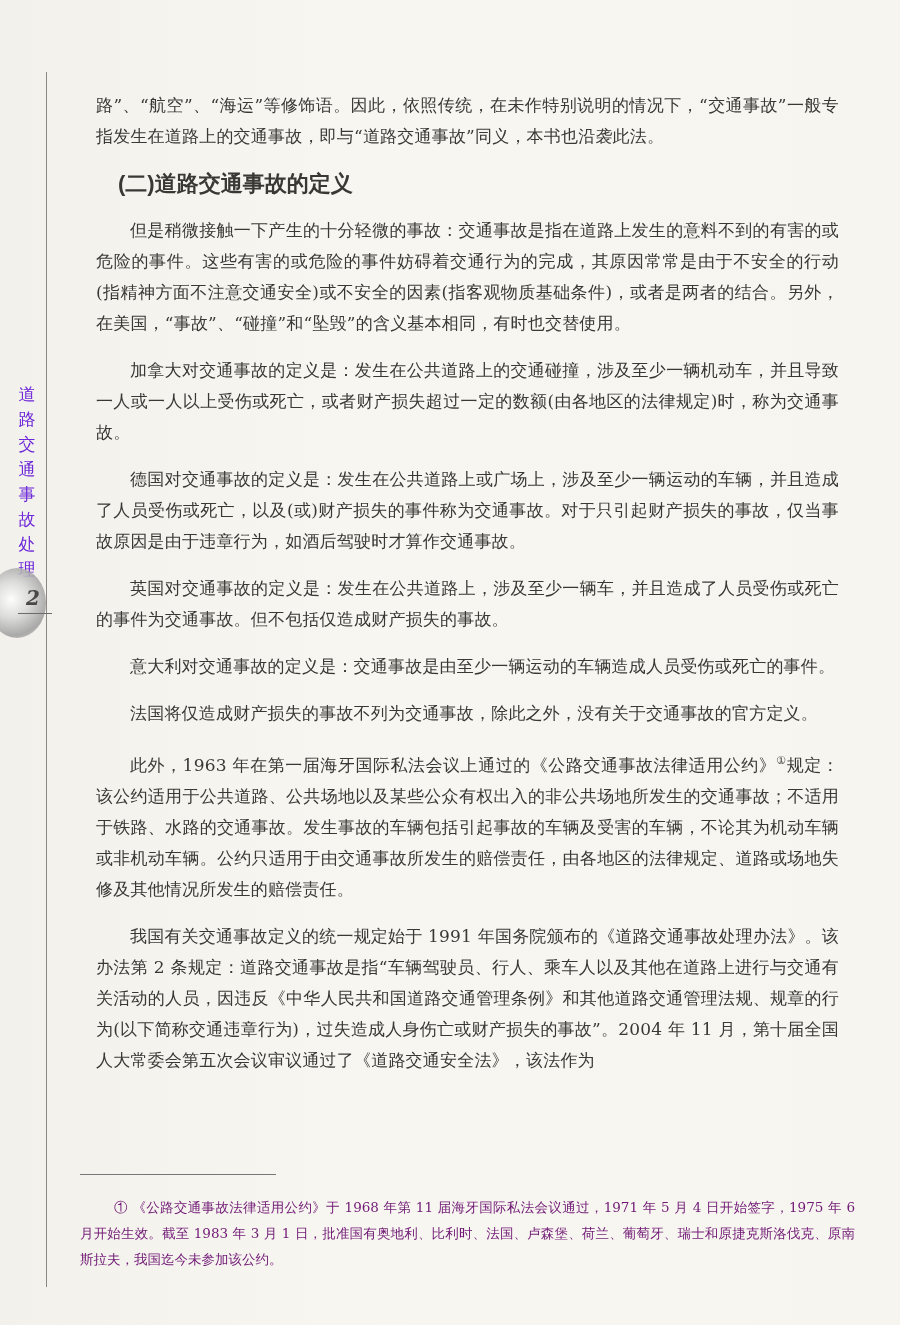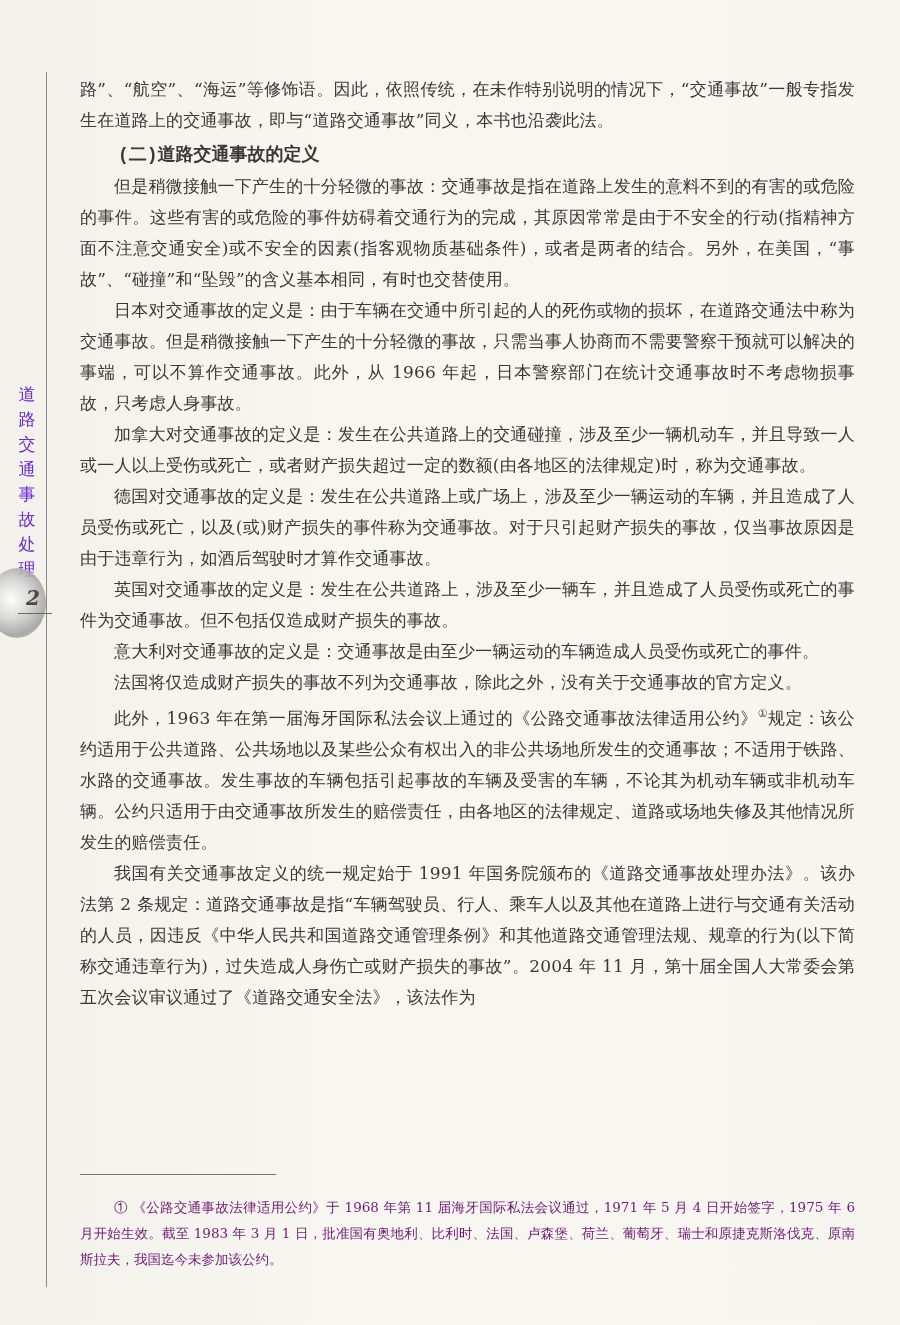--- a/index.html
+++ b/index.html
@@ -22,47 +22,46 @@
     background: radial-gradient(circle at 40% 45%, #ffffff 0%, #d8d8d8 35%, #9c9c9c 70%, #e8e8e8 100%);
     opacity: 0.85;
   }
   .folio-number {
     position: absolute; left: 26px; top: 586px; font-size: 20px; font-weight: bold; font-style: italic;
     color: #4a4845; font-family: "DejaVu Serif", serif;
   }
   .folio-rule { position: absolute; left: 18px; top: 613px; width: 34px; height: 1px; background: #6d6b67; }
   .content { position: absolute; left: 80px; top: 74px; width: 775px; }
   .para {
-    font-size: 17px; line-height: 31px; margin: 0; text-align: justify;
+    font-size: 17px; line-height: 31px; margin: 16px; text-align: justify;
     letter-spacing: 0.2px;
   }
   .para.indent { text-indent: 34px; }
   .heading {
-    font-family: Liberation Mono, monospace; font-size: 18px; font-weight: bold;
+    font-family: Liberation Sans, sans-serif; font-size: 22px; font-weight: bold;
     line-height: 31px; margin: 4px 0 0 0; padding-left: 38px; color: #3a3835;
   }
   .footnote-rule { position: absolute; left: 80px; top: 1174px; width: 196px; height: 1px; background: #777; }
   .footnote { position: absolute; left: 80px; top: 1194px; width: 775px; font-size: 13.5px; line-height: 26px; text-align: justify; color: #701a75; text-indent: 34px; }
   sup { font-size: 11px; }
 </style>
 </head>
 <body>
 
 <div class="page-bg"></div>
 <div class="margin-rule"></div>
 <div class="running-head">道路交通事故处理</div>
 <div class="folio-ball"></div>
 <div class="folio-number">2</div>
 <div class="folio-rule"></div>
 
 <div class="content">
   <p class="para">路”、“航空”、“海运”等修饰语。因此，依照传统，在未作特别说明的情况下，“交通事故”一般专指发生在道路上的交通事故，即与“道路交通事故”同义，本书也沿袭此法。</p>
   <div class="heading">(二)道路交通事故的定义</div>
   <p class="para indent">但是稍微接触一下产生的十分轻微的事故：交通事故是指在道路上发生的意料不到的有害的或危险的事件。这些有害的或危险的事件妨碍着交通行为的完成，其原因常常是由于不安全的行动(指精神方面不注意交通安全)或不安全的因素(指客观物质基础条件)，或者是两者的结合。另外，在美国，“事故”、“碰撞”和“坠毁”的含义基本相同，有时也交替使用。</p>
-  <p class="para indent">日本对交通事故的定义是：由于车辆在交通中所引起的人的死伤或物的损坏，在道路交通法中称为交通事故。但是稍微接触一下产生的十分轻微的事故，只需当事人协商而不需要警察干预就可以解决的事端，可以不算作交通事故。此外，从 1966 年起，日本警察部门在统计交通事故时不考虑物损事故，只考虑人身事故。</p>
   <p class="para indent">加拿大对交通事故的定义是：发生在公共道路上的交通碰撞，涉及至少一辆机动车，并且导致一人或一人以上受伤或死亡，或者财产损失超过一定的数额(由各地区的法律规定)时，称为交通事故。</p>
   <p class="para indent">德国对交通事故的定义是：发生在公共道路上或广场上，涉及至少一辆运动的车辆，并且造成了人员受伤或死亡，以及(或)财产损失的事件称为交通事故。对于只引起财产损失的事故，仅当事故原因是由于违章行为，如酒后驾驶时才算作交通事故。</p>
   <p class="para indent">英国对交通事故的定义是：发生在公共道路上，涉及至少一辆车，并且造成了人员受伤或死亡的事件为交通事故。但不包括仅造成财产损失的事故。</p>
   <p class="para indent">意大利对交通事故的定义是：交通事故是由至少一辆运动的车辆造成人员受伤或死亡的事件。</p>
   <p class="para indent">法国将仅造成财产损失的事故不列为交通事故，除此之外，没有关于交通事故的官方定义。</p>
   <p class="para indent"><span>此外，1963 年在第一届海牙国际私法会议上通过的《公路交通事故法律适用公约》</span><sup>①</sup><span>规定：该公约适用于公共道路、公共场地以及某些公众有权出入的非公共场地所发生的交通事故；不适用于铁路、水路的交通事故。发生事故的车辆包括引起事故的车辆及受害的车辆，不论其为机动车辆或非机动车辆。公约只适用于由交通事故所发生的赔偿责任，由各地区的法律规定、道路或场地失修及其他情况所发生的赔偿责任。</span></p>
   <p class="para indent">我国有关交通事故定义的统一规定始于 1991 年国务院颁布的《道路交通事故处理办法》。该办法第 2 条规定：道路交通事故是指“车辆驾驶员、行人、乘车人以及其他在道路上进行与交通有关活动的人员，因违反《中华人民共和国道路交通管理条例》和其他道路交通管理法规、规章的行为(以下简称交通违章行为)，过失造成人身伤亡或财产损失的事故”。2004 年 11 月，第十届全国人大常委会第五次会议审议通过了《道路交通安全法》，该法作为</p>
 </div>
 
 <div class="footnote-rule"></div>

